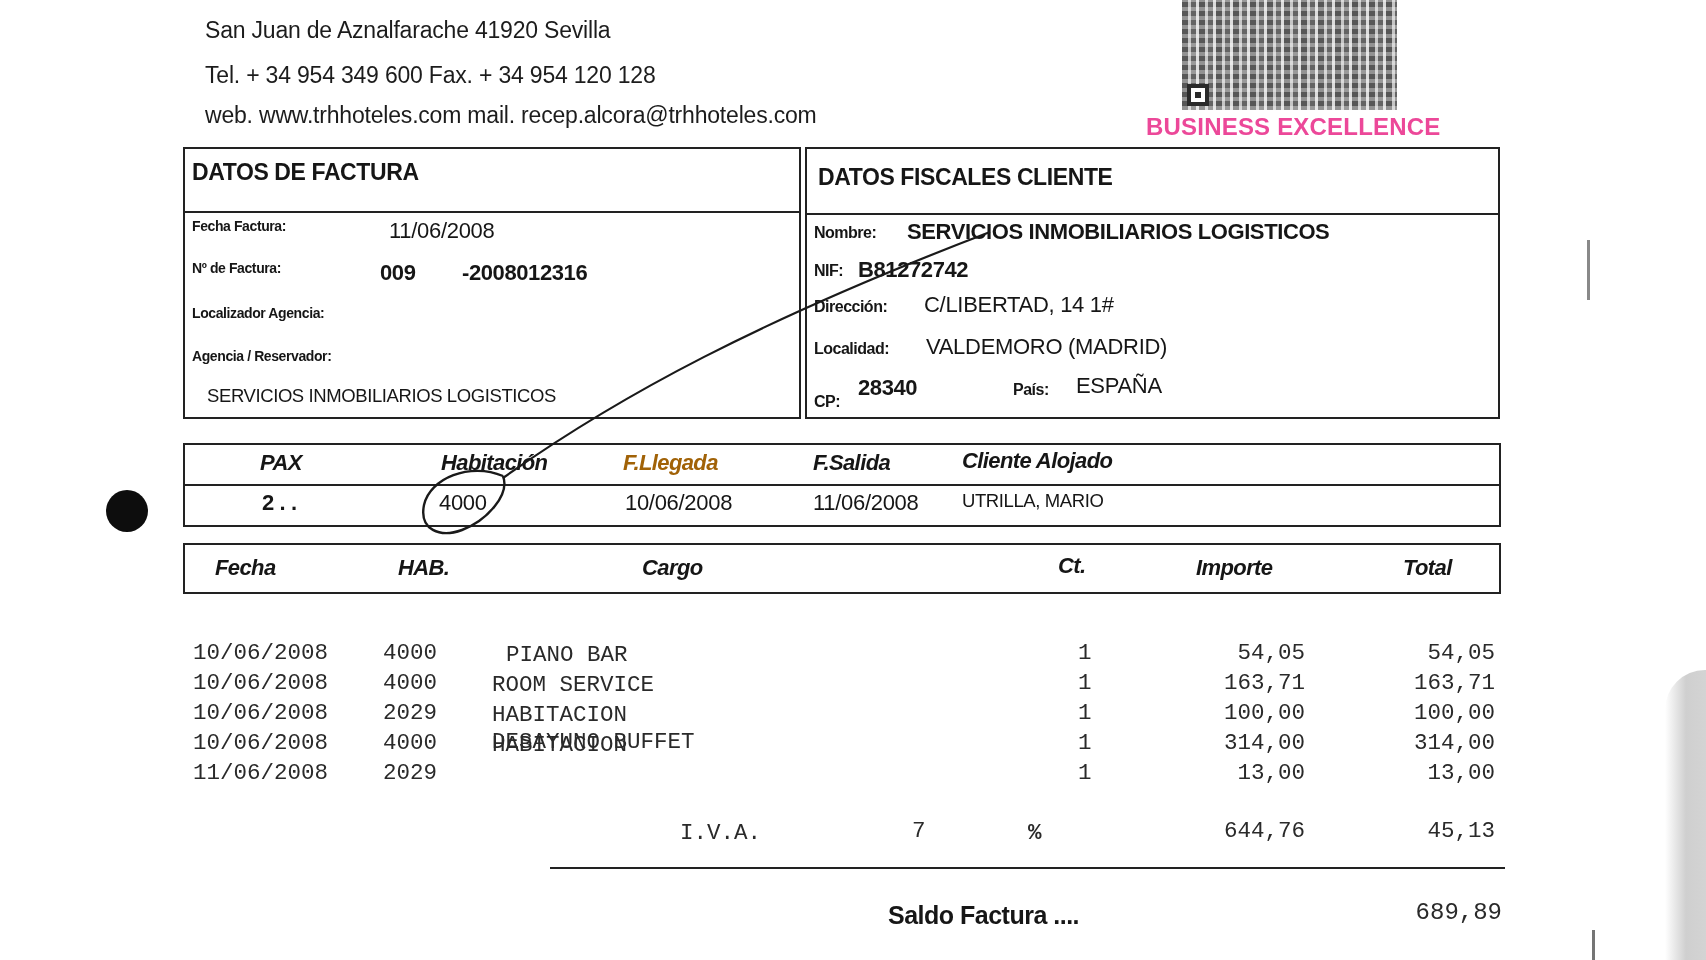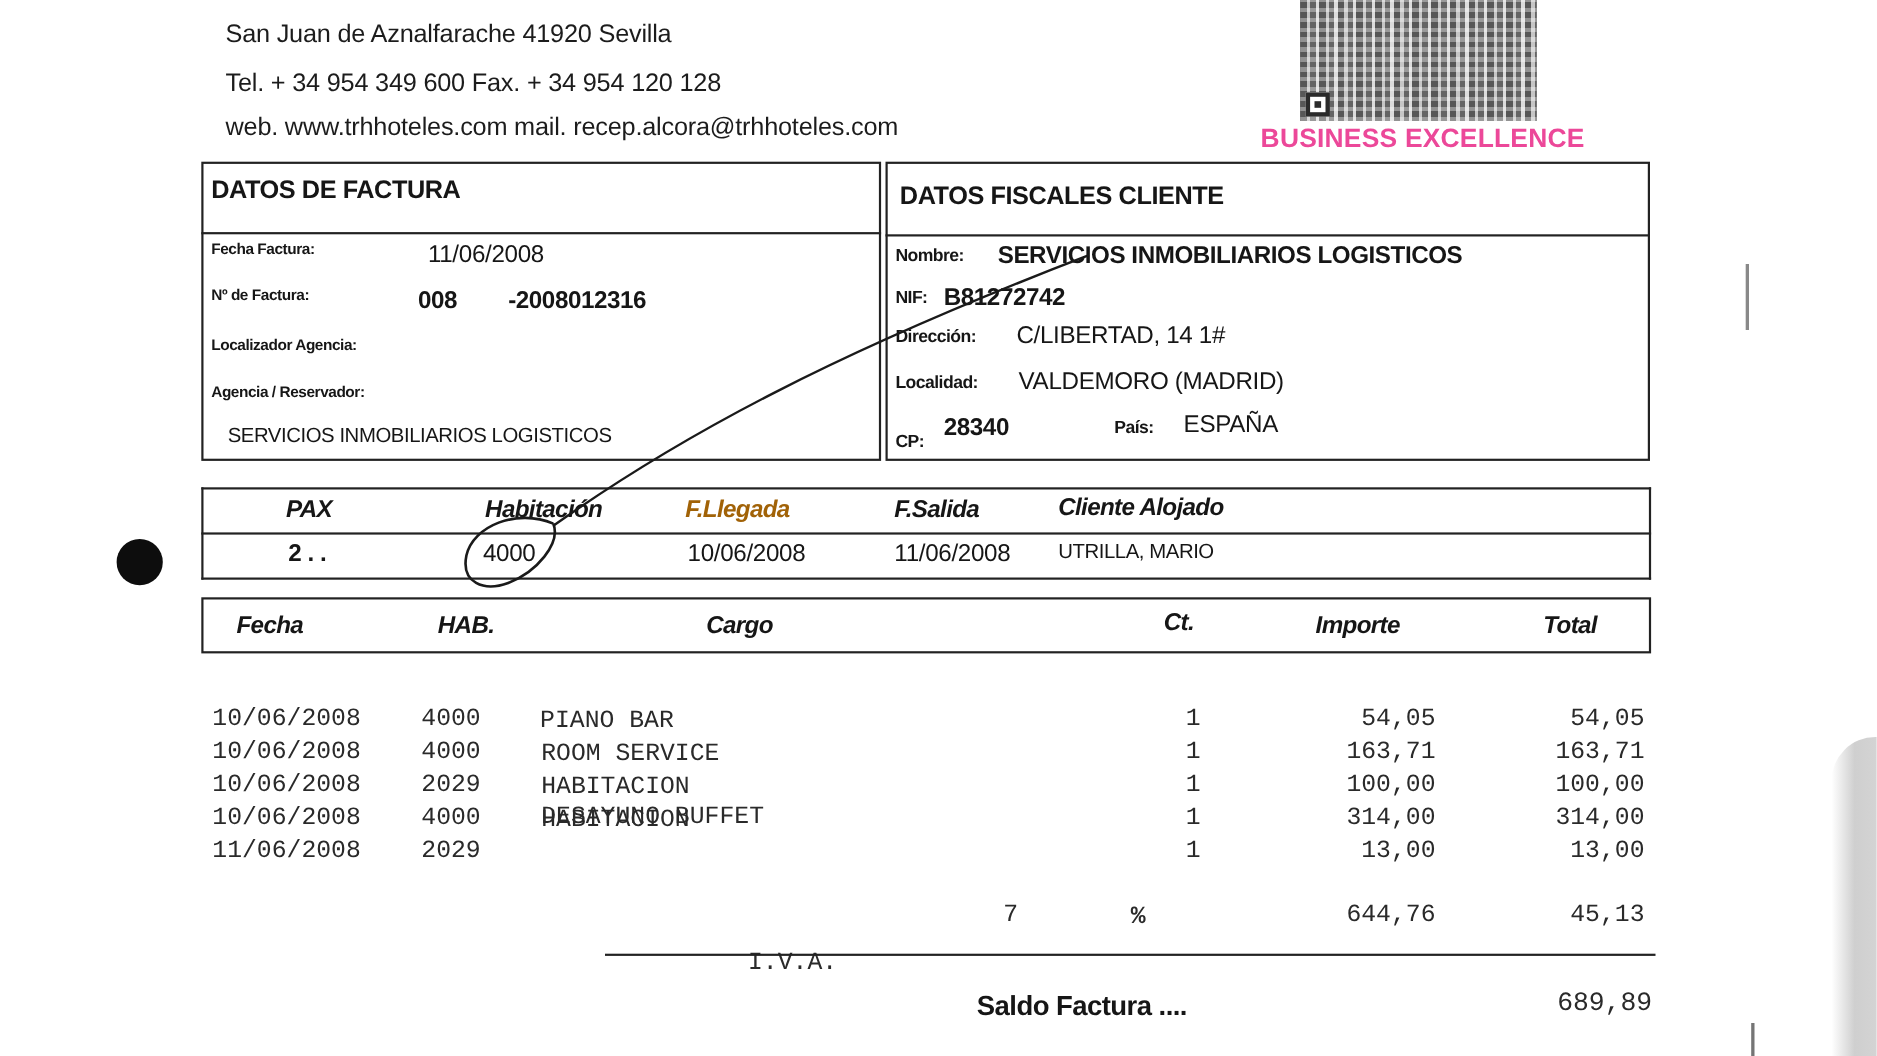--- a/index.html
+++ b/index.html
@@ -57,21 +57,21 @@
 <div class="abs badge" style="left:1146px; top:113px;">BUSINESS EXCELLENCE</div>
 
 <div class="box" style="left:183px; top:147px; width:618px; height:272px;"></div>
 <div class="hline" style="left:183px; top:211px; width:618px;"></div>
 <div class="abs h-title" style="left:192px; top:159px;">DATOS DE FACTURA</div>
 
 <div class="abs lbl" style="left:192px; top:218px;">Fecha Factura:</div>
 <div class="abs val" style="left:389px; top:218px;">11/06/2008</div>
 
 <div class="abs lbl" style="left:192px; top:260px;">Nº de Factura:</div>
-<div class="abs val-b" style="left:380px; top:260px;">008</div>
+<div class="abs val-b" style="left:380px; top:260px;">009</div>
 <div class="abs val-b" style="left:462px; top:260px;">-2008012316</div>
 
 <div class="abs lbl" style="left:192px; top:305px;">Localizador Agencia:</div>
 <div class="abs lbl" style="left:192px; top:348px;">Agencia / Reservador:</div>
 <div class="abs cap" style="left:207px; top:385px;">SERVICIOS INMOBILIARIOS LOGISTICOS</div>
 
 <div class="box" style="left:805px; top:147px; width:695px; height:272px;"></div>
 <div class="hline" style="left:805px; top:213px; width:695px;"></div>
 <div class="abs h-title" style="left:818px; top:164px;">DATOS FISCALES CLIENTE</div>
 
@@ -115,21 +115,21 @@
 <div class="abs col-h" style="left:398px; top:555px;">HAB.</div>
 <div class="abs col-h" style="left:642px; top:555px;">Cargo</div>
 <div class="abs col-h" style="left:1058px; top:553px;">Ct.</div>
 <div class="abs col-h" style="left:1196px; top:555px;">Importe</div>
 <div class="abs col-h" style="left:1403px; top:555px;">Total</div>
 
 <div>
   <div>
     <div class="abs mono" style="left:193px; top:640px;">10/06/2008</div>
     <div class="abs mono" style="left:383px; top:640px;">4000</div>
-    <div class="abs mono" style="left:491px; top:642px;text-align:center;">PIANO BAR</div>
+    <div class="abs mono" style="left:506px; top:642px;text-align:center;">PIANO BAR</div>
     <div class="abs mono" style="left:1078px; top:640px;">1</div>
     <div class="abs mono r" style="left:1150px; top:640px; width:155px;">54,05</div>
     <div class="abs mono r" style="left:1340px; top:640px; width:155px;">54,05</div>
   </div>
   <div>
     <div class="abs mono" style="left:193px; top:670px;">10/06/2008</div>
     <div class="abs mono" style="left:383px; top:670px;">4000</div>
     <div class="abs mono" style="left:492px; top:672px;">ROOM SERVICE</div>
     <div class="abs mono" style="left:1078px; top:670px;">1</div>
     <div class="abs mono r" style="left:1150px; top:670px; width:155px;">163,71</div>
@@ -155,21 +155,21 @@
     <div class="abs mono" style="left:193px; top:760px;">11/06/2008</div>
     <div class="abs mono" style="left:383px; top:760px;">2029</div>
     <div class="abs mono" style="left:492px; top:729px;">DESAYUNO BUFFET</div>
     <div class="abs mono" style="left:1078px; top:760px;">1</div>
     <div class="abs mono r" style="left:1150px; top:760px; width:155px;">13,00</div>
     <div class="abs mono r" style="left:1340px; top:760px; width:155px;">13,00</div>
   </div>
 </div>
 
 <div>
-  <div class="abs mono" style="left:680px; top:820px;margin-top:42px;">I.V.A.</div>
+  <div class="abs mono" style="left:680px; top:820px;">I.V.A.</div>
   <div class="abs mono" style="left:912px; top:818px;">7</div>
   <div class="abs mono" style="left:1028px; top:820px; font-weight:bold;">%</div>
   <div class="abs mono r" style="left:1150px; top:818px; width:155px;">644,76</div>
   <div class="abs mono r" style="left:1340px; top:818px; width:155px;">45,13</div>
 </div>
 
 <div class="hline" style="left:550px; top:867px; width:955px;"></div>
 
 <div>
   <div class="abs" style="left:888px; top:901px; font-weight:bold; font-size:25px; letter-spacing:-0.5px;">Saldo Factura ....</div>

